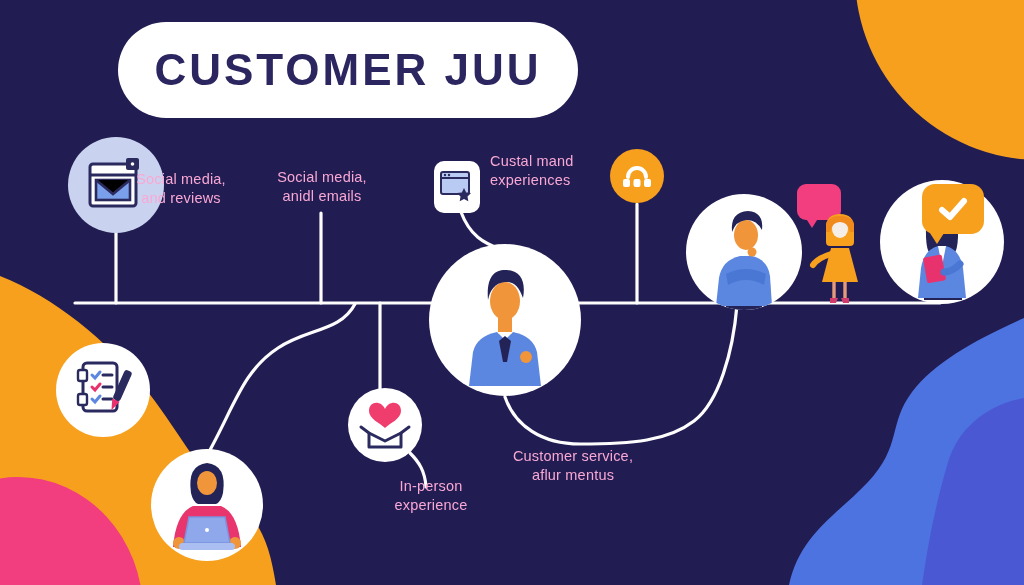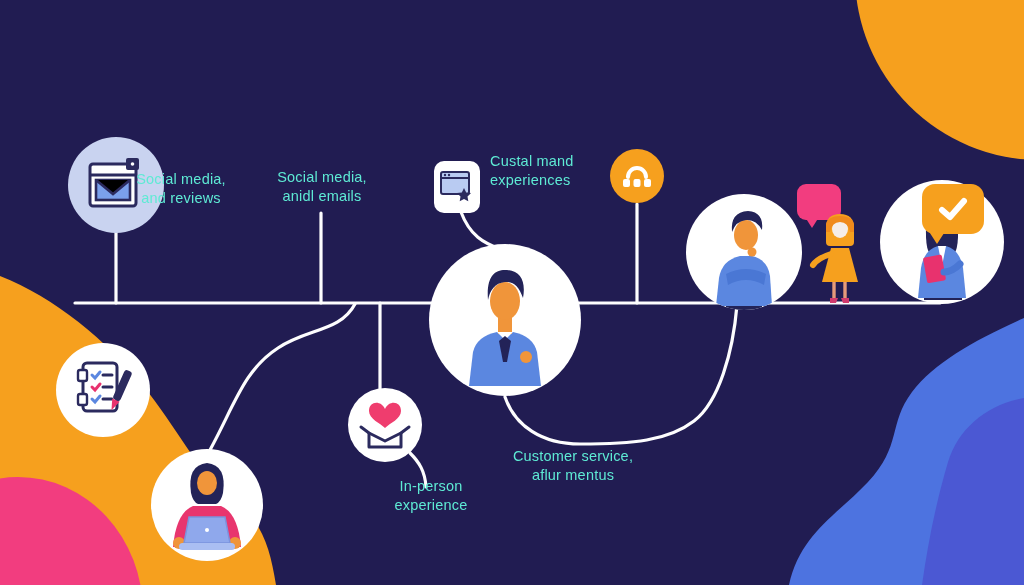--- a/index.html
+++ b/index.html
@@ -2,21 +2,21 @@
 <html><head>
 <meta charset="utf-8">
 <style>
   html,body{margin:0;padding:0;background:#0e0b2b;}
   #stage{position:relative;width:1024px;height:585px;background:#211c52;overflow:hidden;
          font-family:"Liberation Sans",sans-serif;}
   svg{display:block}
   .layer{position:absolute;left:0;top:0;width:1024px;height:585px;pointer-events:none;}
   .node{position:absolute;display:flex;align-items:center;justify-content:center;}
   .circle{background:#ffffff;border-radius:50%;overflow:hidden;}
-  .lbl{position:absolute;color:#5eead4;font-size:14.5px;line-height:1.28;
+  .lbl{position:absolute;color:#f9a8d4;font-size:14.5px;line-height:1.28;
        white-space:pre-line;text-align:center;letter-spacing:.2px;}
   .lbl.left{text-align:left;}
   #title-pill{position:absolute;left:118px;top:22px;width:460px;height:96px;background:#ffffff;
       border-radius:48px;display:flex;align-items:center;justify-content:center;}
   #title-pill span{color:#2b2660;font-weight:bold;font-size:44px;letter-spacing:3px;}
   .bubble{position:absolute;}
   .bubble .tail{position:absolute;width:0;height:0;border-style:solid;}
   #pink-bubble .body{width:44px;height:36px;background:#f23d7f;border-radius:9px;}
   #pink-bubble .tail{left:8px;top:33px;border-width:11px 7px 0 7px;border-color:#f23d7f transparent transparent transparent;}
   #check-bubble .body{width:62px;height:50px;background:#f6a01e;border-radius:13px;
@@ -41,20 +41,23 @@
     <path d="M116,218 V303"></path>
     <path d="M321,213 V303"></path>
     <path d="M637,204 V303"></path>
     <path d="M380,303 V390"></path>
     <path d="M461,212 C470,236 484,243 500,249"></path>
     <path d="M355,304 C340,332 308,328 278,348 C244,370 235,404 210,450"></path>
     <path d="M505,397 C515,426 542,444 580,444 C632,444 668,441 694,421 C719,402 733,352 737,305"></path>
     <path d="M410,453 C419,462 425,471 426,487"></path>
   </svg>
 
+  <div id="title-pill">
+    <span>CUSTOMER JUU</span>
+  </div>
 
   <div class="node circle" style="left:68px;top:137px;width:96px;height:96px;background:#c9d3f0">
     <svg width="60" height="58" viewBox="0 0 60 58">
       <rect x="4" y="8" width="46" height="42" rx="3" fill="#fff" stroke="#2b2a5e" stroke-width="3"></rect>
       <line x1="4" y1="19" x2="50" y2="19" stroke="#2b2a5e" stroke-width="3"></line>
       <rect x="40" y="2" width="13" height="12" rx="2" fill="#2b2a5e"></rect>
       <circle cx="46.5" cy="8" r="1.8" fill="#fff"></circle>
       <rect x="10" y="24" width="34" height="20" fill="#7aa0ec" stroke="#2b2a5e" stroke-width="2.6"></rect>
       <path d="M10,24 L27,38 L44,24" stroke="#2b2a5e" stroke-width="2.6"></path>
     </svg>

